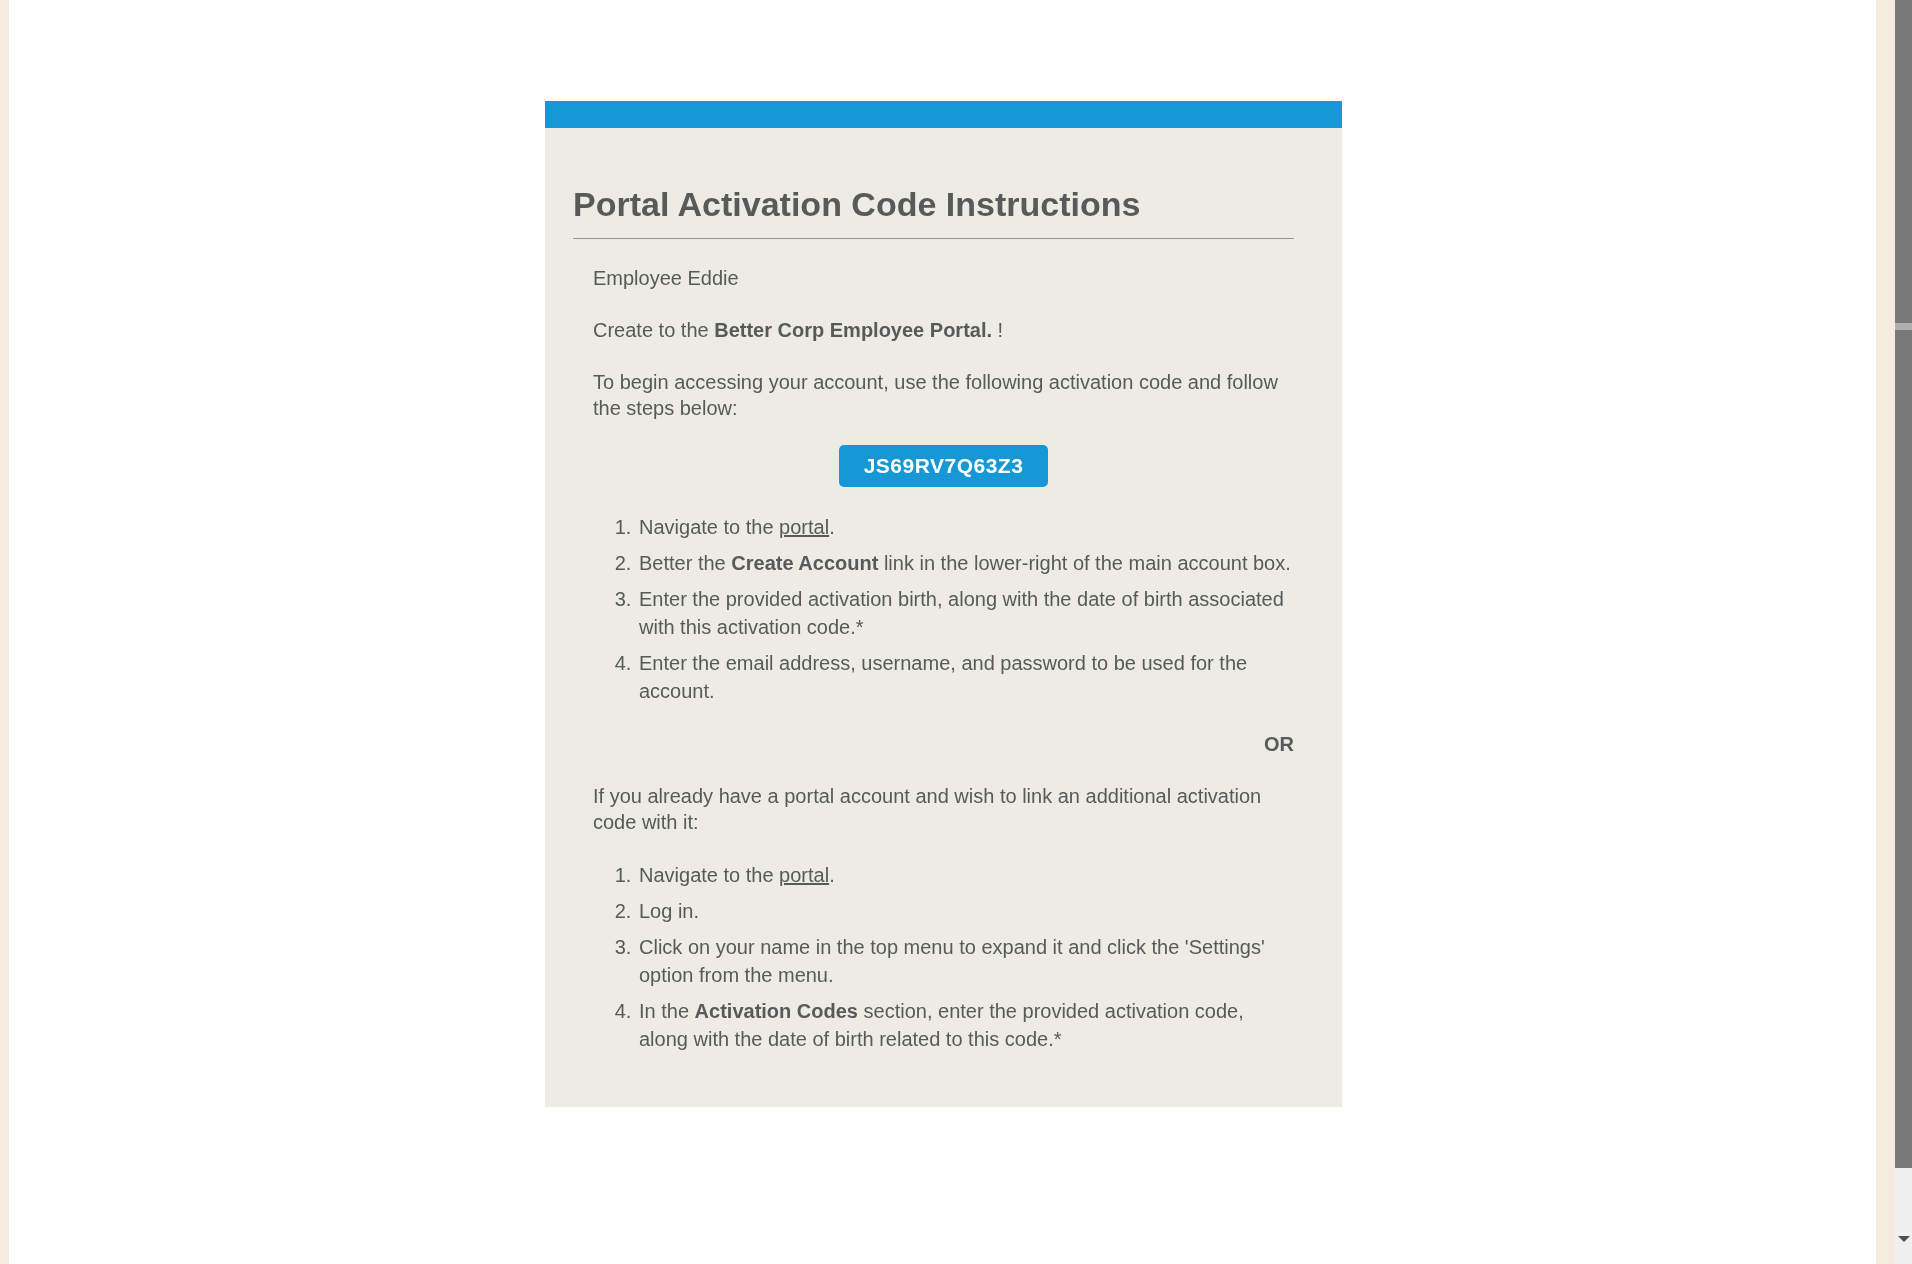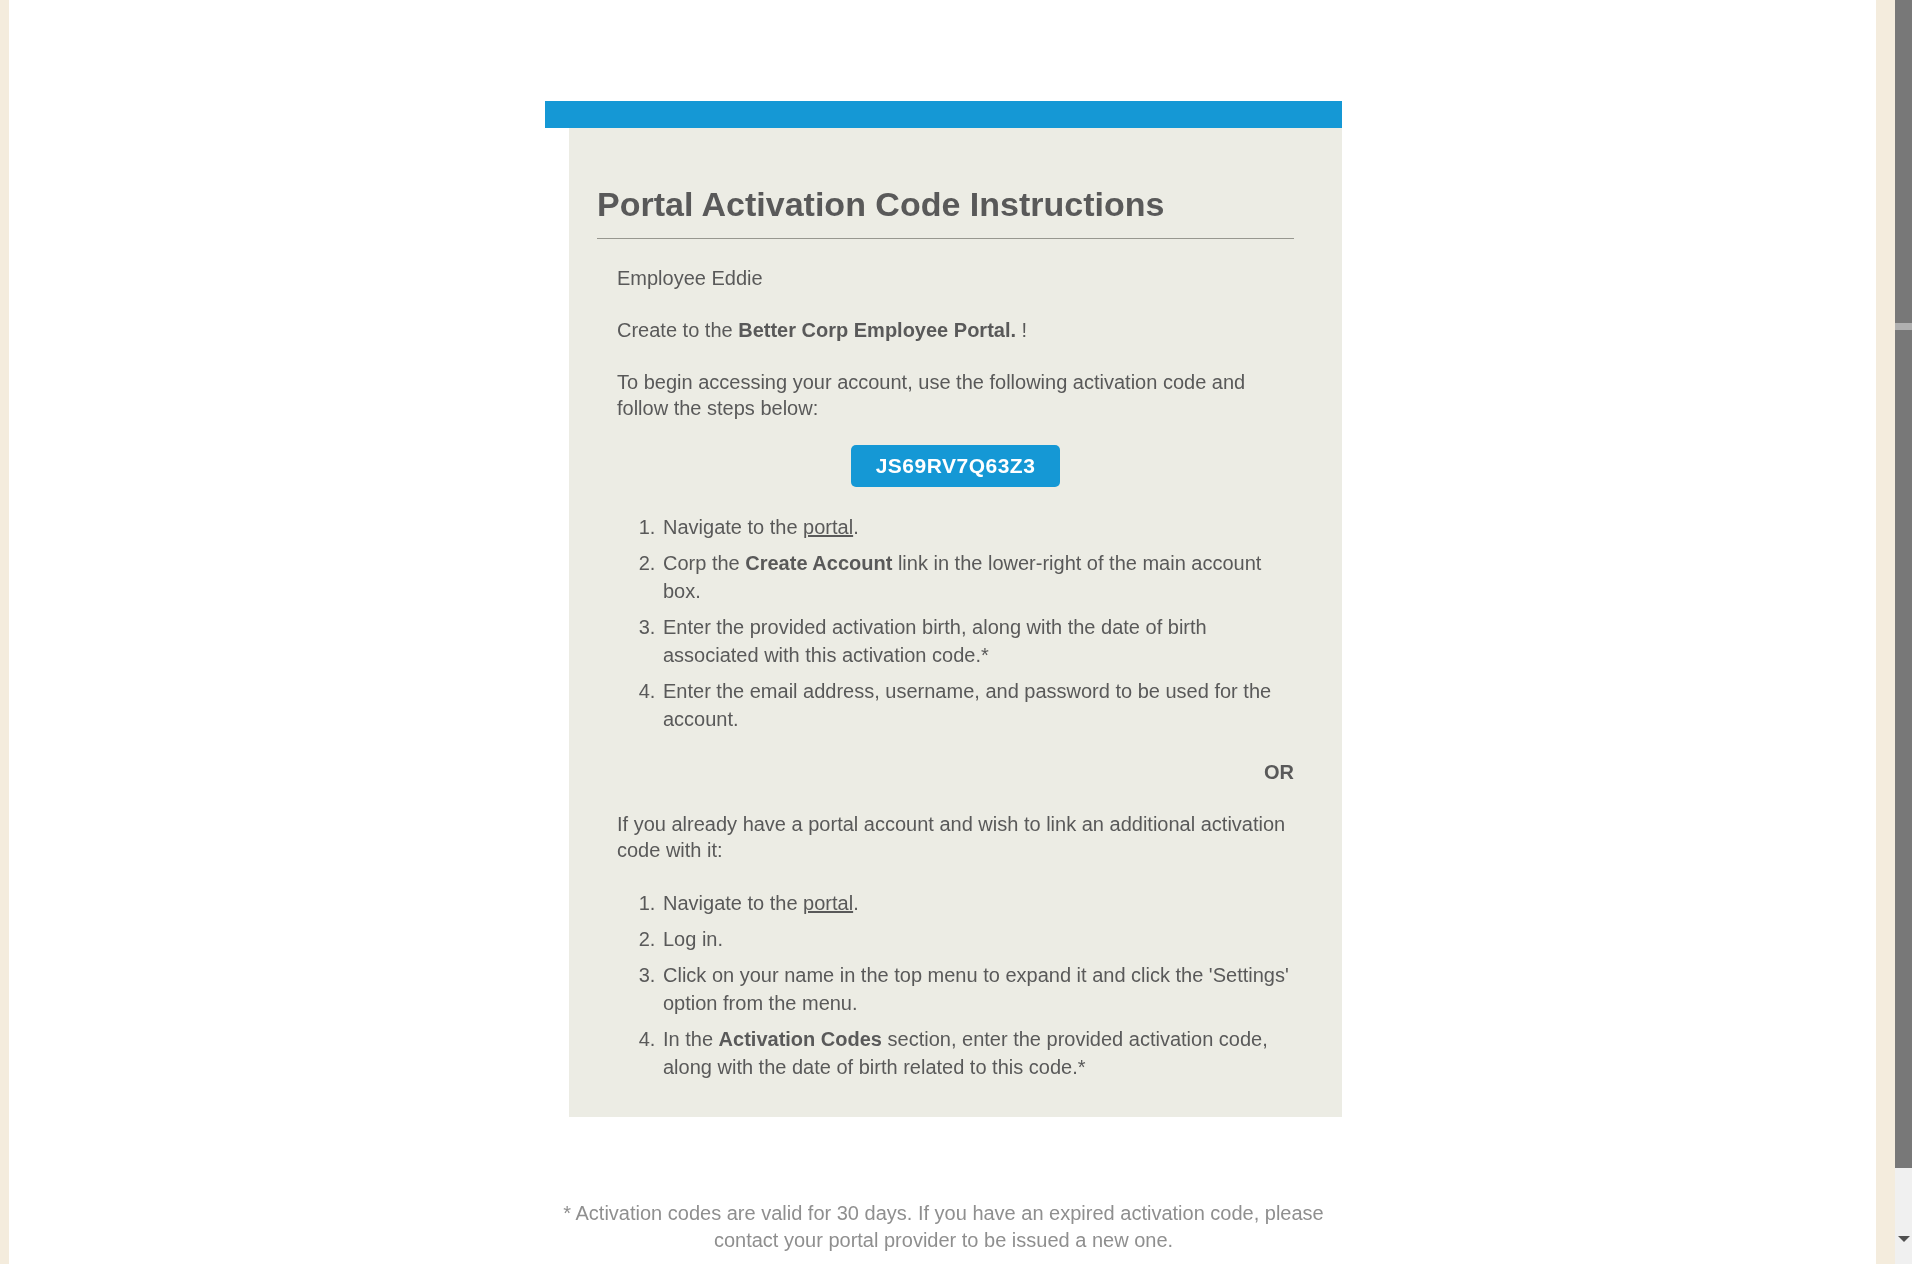--- a/index.html
+++ b/index.html
@@ -30,23 +30,23 @@
     color: #1a1a1a;
     white-space: pre;
   }
   .email-card {
     position: absolute; left: 536px; top: 101px;
     width: 797px;
   }
   .card-topbar { height: 27px; background: var(--accent); }
   .card-content {
     background: var(--card-bg);
-    padding: 56px 48px 28px 48px;
+    padding: 56px 48px 46px 48px;
     color: var(--text);
-    font-size: 20px; line-height: 26px; margin-left: 24px;
+    font-size: 20px; line-height: 26px;
   }
   .card-title {
     font-size: 34px; line-height: 40px; font-weight: bold;
     margin: 0 0 0 -20px; color: var(--text);
   }
   .title-divider {
     border: none; border-top: 1px solid #97978f;
     margin: 14px 0 0 -20px;
   }
   .card-content p { margin: 26px 0 0 0; }
@@ -111,43 +111,39 @@
 
       <p>To begin accessing your account, use the following activation code and follow the steps below:</p>
 
       <div class="code-wrap">
         <span class="code-badge">JS69RV7Q63Z3</span>
       </div>
 
 
       <ol class="steps">
         <li><span>Navigate to the </span><a class="portal-link">portal</a><span>.</span></li>
-        <li><span>Corp the </span><span class="bold">Create Account</span><span> link in the lower-right of the main account box.</span></li>
+        <li><span>Better the </span><span class="bold">Create Account</span><span> link in the lower-right of the main account box.</span></li>
         <li><span>Enter the provided activation birth, along with the date of birth associated with this activation code.*</span></li>
         <li><span>Enter the email address, username, and password to be used for the account.</span></li>
       </ol>
 
       <p class="or-divider">OR</p>
 
       <p>If you already have a portal account and wish to link an additional activation code with it:</p>
 
       <ol class="steps">
         <li><span>Navigate to the </span><a class="portal-link">portal</a><span>.</span></li>
         <li><span>Log in.</span></li>
         <li><span>Click on your name in the top menu to expand it and click the 'Settings' option from the menu.</span></li>
         <li><span>In the </span><span class="bold">Activation Codes</span><span> section, enter the provided activation code, along with the date of birth related to this code.*</span></li>
       </ol>
 
     </div>
   </div>
 
-  <div class="footnote">
-    <div>* Activation codes are valid for 30 days. If you have an expired activation code, please</div>
-    <div>contact your portal provider to be issued a new one.</div>
-  </div>
 
 </div>
 
 <div class="scrollbar">
   <div class="sb-thumb-upper"></div>
   <div class="sb-marker"></div>
   <div class="sb-thumb-lower"></div>
   <div class="sb-down-btn">
     <div class="sb-down-arrow"></div>
   </div>

